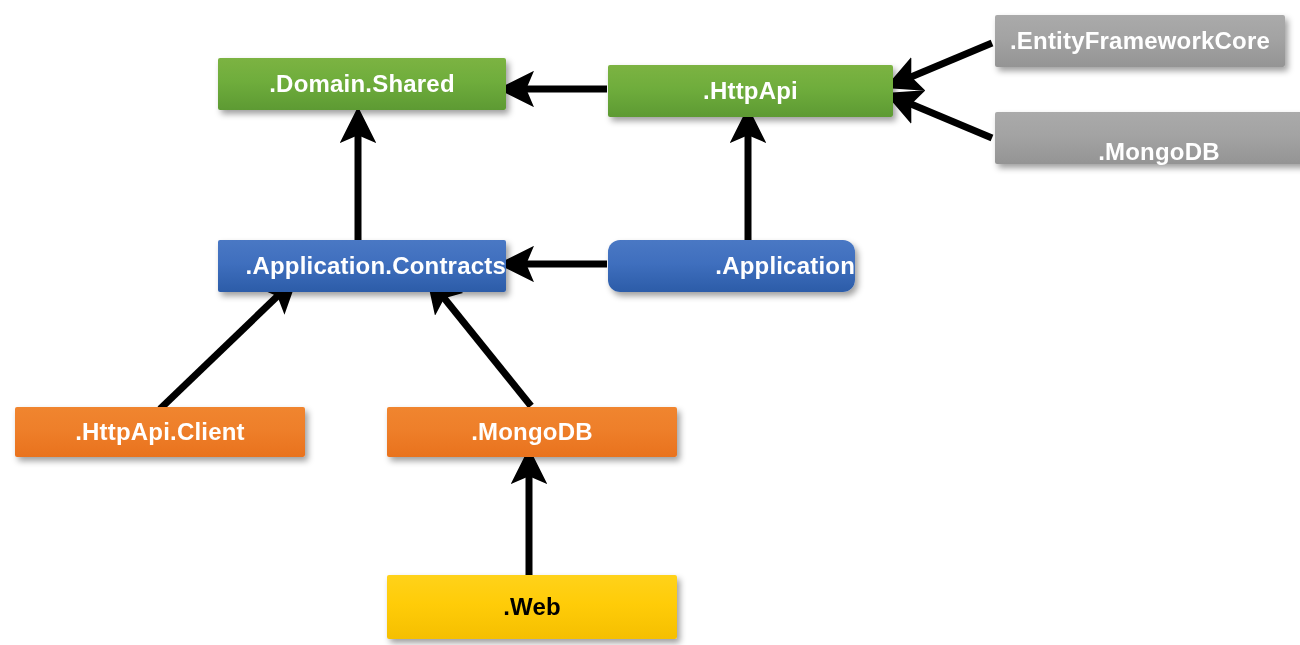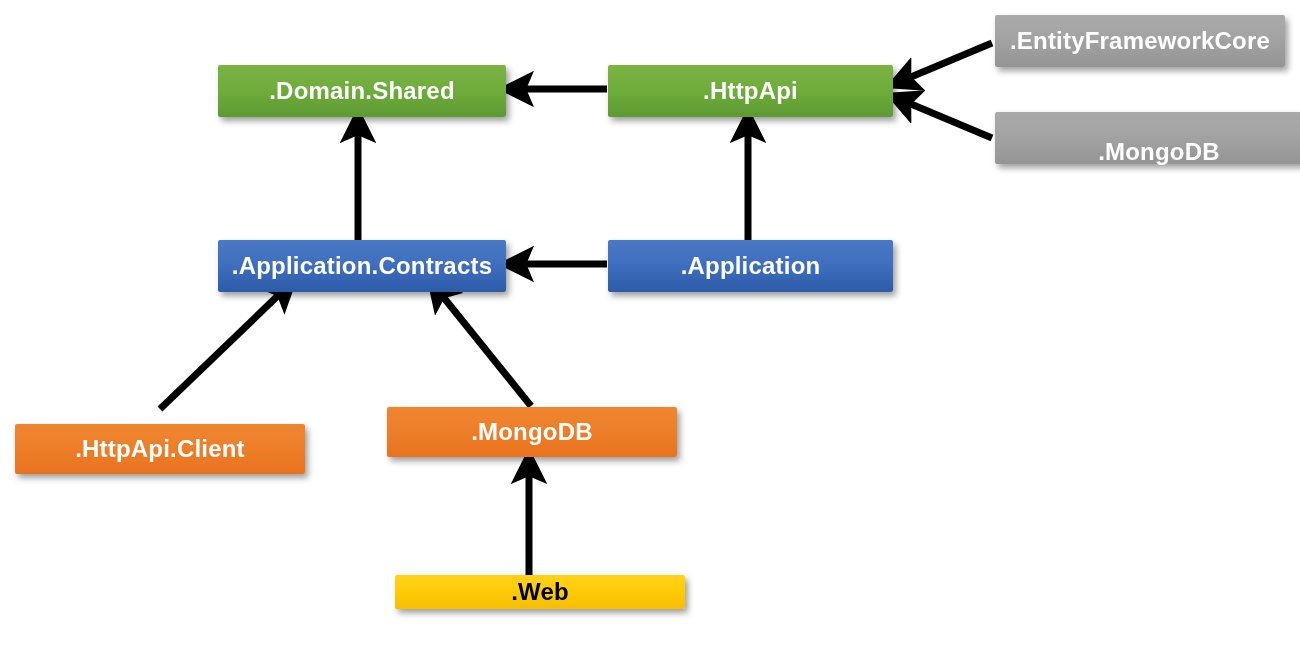--- a/index.html
+++ b/index.html
@@ -44,20 +44,21 @@
   }
   .node-label {
     display: block;
     line-height: 1;
   }
   .node.green {
     background: linear-gradient(to bottom, #7cb342 0%, #6fad3c 45%, #5d9a33 100%);
   }
   .node.blue {
     background: linear-gradient(to bottom, #4a78c4 0%, #3f6fbe 45%, #2c5ca8 100%);
+    justify-content: flex-end;
   }
   .node.gray {
     background: linear-gradient(to bottom, #aaaaaa 0%, #a3a3a3 45%, #949494 100%);
   }
   .node.orange {
     background: linear-gradient(to bottom, #f0852f 0%, #ee7f2a 45%, #e9721d 100%);
   }
   .node.yellow {
     background: linear-gradient(to bottom, #ffd21a 0%, #ffcc08 45%, #f5bf00 100%);
     color: #000000;
@@ -81,42 +82,42 @@
         <line x1="358" y1="240" x2="358" y2="122" stroke="#000000" stroke-width="7" marker-end="url(#arrowhead)"></line>
         <line x1="748" y1="240" x2="748" y2="122" stroke="#000000" stroke-width="7" marker-end="url(#arrowhead)"></line>
         <line x1="607" y1="264" x2="513" y2="264" stroke="#000000" stroke-width="7" marker-end="url(#arrowhead)"></line>
         <line x1="160" y1="409" x2="287" y2="287" stroke="#000000" stroke-width="7" marker-end="url(#arrowhead)"></line>
         <line x1="531" y1="406" x2="436" y2="288" stroke="#000000" stroke-width="7" marker-end="url(#arrowhead)"></line>
         <line x1="529" y1="575" x2="529" y2="463" stroke="#000000" stroke-width="7" marker-end="url(#arrowhead)"></line>
       </g>
   </svg>
 
   <div id="nodes-layer">
-      <div class="node green" style="left: 218px; top: 65px; width: 288px; height: 52px; color: rgb(255, 255, 255);">
+      <div class="node green" style="left: 218px; top: 58px; width: 288px; height: 52px; color: rgb(255, 255, 255);">
         <span class="node-label">.Domain.Shared</span>
       </div>
       <div class="node green" style="left: 608px; top: 65px; width: 285px; height: 52px; color: rgb(255, 255, 255);">
         <span class="node-label">.HttpApi</span>
       </div>
       <div class="node gray" style="left: 995px; top: 15px; width: 290px; height: 52px; color: rgb(255, 255, 255);">
         <span class="node-label">.EntityFrameworkCore</span>
       </div>
       <div class="node gray" style="left: 995px; top: 112px; width: 328px; height: 52px; color: rgb(255, 255, 255); align-items: flex-end;">
         <span class="node-label">.MongoDB</span>
       </div>
       <div class="node blue" style="left: 218px; top: 240px; width: 288px; height: 52px; color: rgb(255, 255, 255);">
         <span class="node-label">.Application.Contracts</span>
       </div>
-      <div class="node blue" style="left: 608px; top: 240px; width: 285px; height: 52px; color: rgb(255, 255, 255);">
+      <div class="node blue" style="left: 608px; top: 240px; width: 247px; height: 52px; color: rgb(255, 255, 255); border-radius: 12px;">
         <span class="node-label">.Application</span>
       </div>
-      <div class="node orange" style="left: 15px; top: 424px; width: 290px; height: 50px; color: rgb(255, 255, 255); justify-content: center;">
+      <div class="node orange" style="left: 15px; top: 407px; width: 290px; height: 50px; color: rgb(255, 255, 255); justify-content: center;">
         <span class="node-label">.HttpApi.Client</span>
       </div>
       <div class="node orange" style="left: 387px; top: 407px; width: 290px; height: 50px; color: rgb(255, 255, 255);">
         <span class="node-label">.MongoDB</span>
       </div>
-      <div class="node yellow" style="left: 387px; top: 575px; width: 290px; height: 34px; color: rgb(0, 0, 0); margin-left: 8px;">
+      <div class="node yellow" style="left: 387px; top: 575px; width: 290px; height: 64px; color: rgb(0, 0, 0);">
         <span class="node-label">.Web</span>
       </div>
     </div>
 
 </div>
 
 </body></html>

